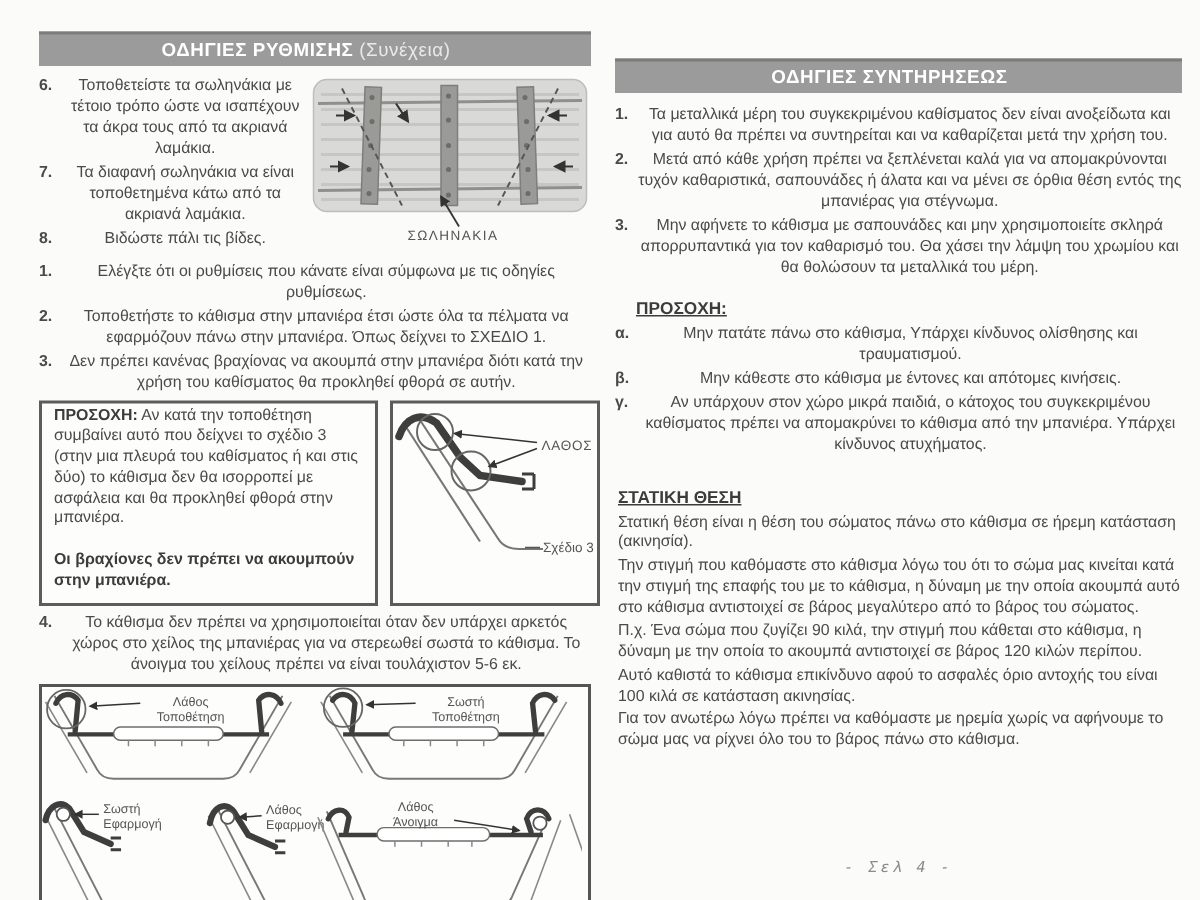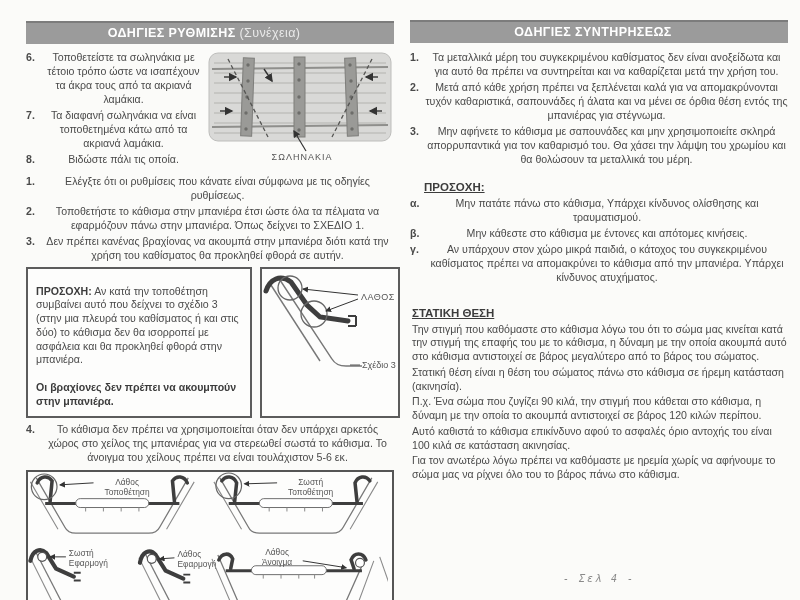--- a/index.html
+++ b/index.html
@@ -27,21 +27,21 @@
 
   .nlist{font-size:10.6px;line-height:1.32;}
   .li{display:flex;margin-bottom:2px;}
   .li .num{font-weight:bold;flex:none;width:15px;}
   .li .itext{flex:1;text-align:center;}
 
   .row{display:flex;}
 
   .caution-box{
     border:2px solid #5c5c5c;
-    padding:16px 8px 7px 8px;
+    padding:2px 8px 7px 8px;
     font-size:10.6px;line-height:1.3;
     width:206px;flex:none;
     background:#fdfdfc;
   }
   .caution-box .cbold{font-weight:bold;color:#3c3c3c;}
 
   .figbox{
     border:2px solid #5c5c5c;
     background:#fdfdfc;
   }
@@ -88,21 +88,21 @@
       <div class="li">
         <span class="num">6.</span>
         <span class="itext">Τοποθετείστε τα σωληνάκια με τέτοιο τρόπο ώστε να ισαπέχουν τα άκρα τους από τα ακριανά λαμάκια.</span>
       </div>
       <div class="li">
         <span class="num">7.</span>
         <span class="itext">Τα διαφανή σωληνάκια να είναι τοποθετημένα κάτω από τα ακριανά λαμάκια.</span>
       </div>
       <div class="li">
         <span class="num">8.</span>
-        <span class="itext">Βιδώστε πάλι τις οποία.</span>
+        <span class="itext">Βιδώστε πάλι τις βίδες.</span>
       </div>
     </div>
 
     <svg width="188" height="112" viewBox="0 0 188 112">
       <defs>
         <marker id="ah1" markerWidth="7" markerHeight="7" refX="5" refY="3" orient="auto">
           <path d="M0,0 L6,3 L0,6 Z" fill="#333"></path>
         </marker>
       </defs>
       <rect x="3" y="2" width="182" height="88" rx="9" fill="#d9d9d7" stroke="#bdbdbb"></rect>
@@ -282,21 +282,21 @@
         <text x="252" y="84" font-size="8.5" text-anchor="middle">Λάθος</text>
         <text x="252" y="94" font-size="8.5" text-anchor="middle">Άνοιγμα</text>
       </g>
     </svg>
   </div>
 
 </div>
 
 <div class="page" id="right-page">
 
-  <div class="secbar" style="margin-top:20px;">
+  <div class="secbar" style="margin-top:39px;">
     <span>ΟΔΗΓΙΕΣ ΣΥΝΤΗΡΗΣΕΩΣ</span>
   </div>
 
   <div class="nlist" style="margin-top:8px;">
     <div class="li">
       <span class="num">1.</span>
       <span class="itext">Τα μεταλλικά μέρη του συγκεκριμένου καθίσματος δεν είναι ανοξείδωτα και για αυτό θα πρέπει να συντηρείται και να καθαρίζεται μετά την χρήση του.</span>
     </div>
     <div class="li">
       <span class="num">2.</span>
@@ -321,21 +321,21 @@
     </div>
     <div class="li">
       <span class="num">γ.</span>
       <span class="itext">Αν υπάρχουν στον χώρο μικρά παιδιά, ο κάτοχος του συγκεκριμένου καθίσματος πρέπει να απομακρύνει το κάθισμα από την μπανιέρα. Υπάρχει κίνδυνος ατυχήματος.</span>
     </div>
   </div>
 
   <div class="uheading" style="margin-top:22px;">ΣΤΑΤΙΚΗ ΘΕΣΗ</div>
 
   <div>
+    <p class="para">Στατική θέση είναι η θέση του σώματος πάνω στο κάθισμα σε ήρεμη κατάσταση (ακινησία).</p>
     <p class="para">Την στιγμή που καθόμαστε στο κάθισμα λόγω του ότι το σώμα μας κινείται κατά την στιγμή της επαφής του με το κάθισμα, η δύναμη με την οποία ακουμπά αυτό στο κάθισμα αντιστοιχεί σε βάρος μεγαλύτερο από το βάρος του σώματος.</p>
-    <p class="para">Στατική θέση είναι η θέση του σώματος πάνω στο κάθισμα σε ήρεμη κατάσταση (ακινησία).</p>
     <p class="para">Π.χ. Ένα σώμα που ζυγίζει 90 κιλά, την στιγμή που κάθεται στο κάθισμα, η δύναμη με την οποία το ακουμπά αντιστοιχεί σε βάρος 120 κιλών περίπου.</p>
     <p class="para">Αυτό καθιστά το κάθισμα επικίνδυνο αφού το ασφαλές όριο αντοχής του είναι 100 κιλά σε κατάσταση ακινησίας.</p>
     <p class="para">Για τον ανωτέρω λόγω πρέπει να καθόμαστε με ηρεμία χωρίς να αφήνουμε το σώμα μας να ρίχνει όλο του το βάρος πάνω στο κάθισμα.</p>
   </div>
 
   <div class="footer" style="position:absolute;top:573px;left:0;right:0;">- Σελ 4 -</div>
 </div>
 
 </body></html>

